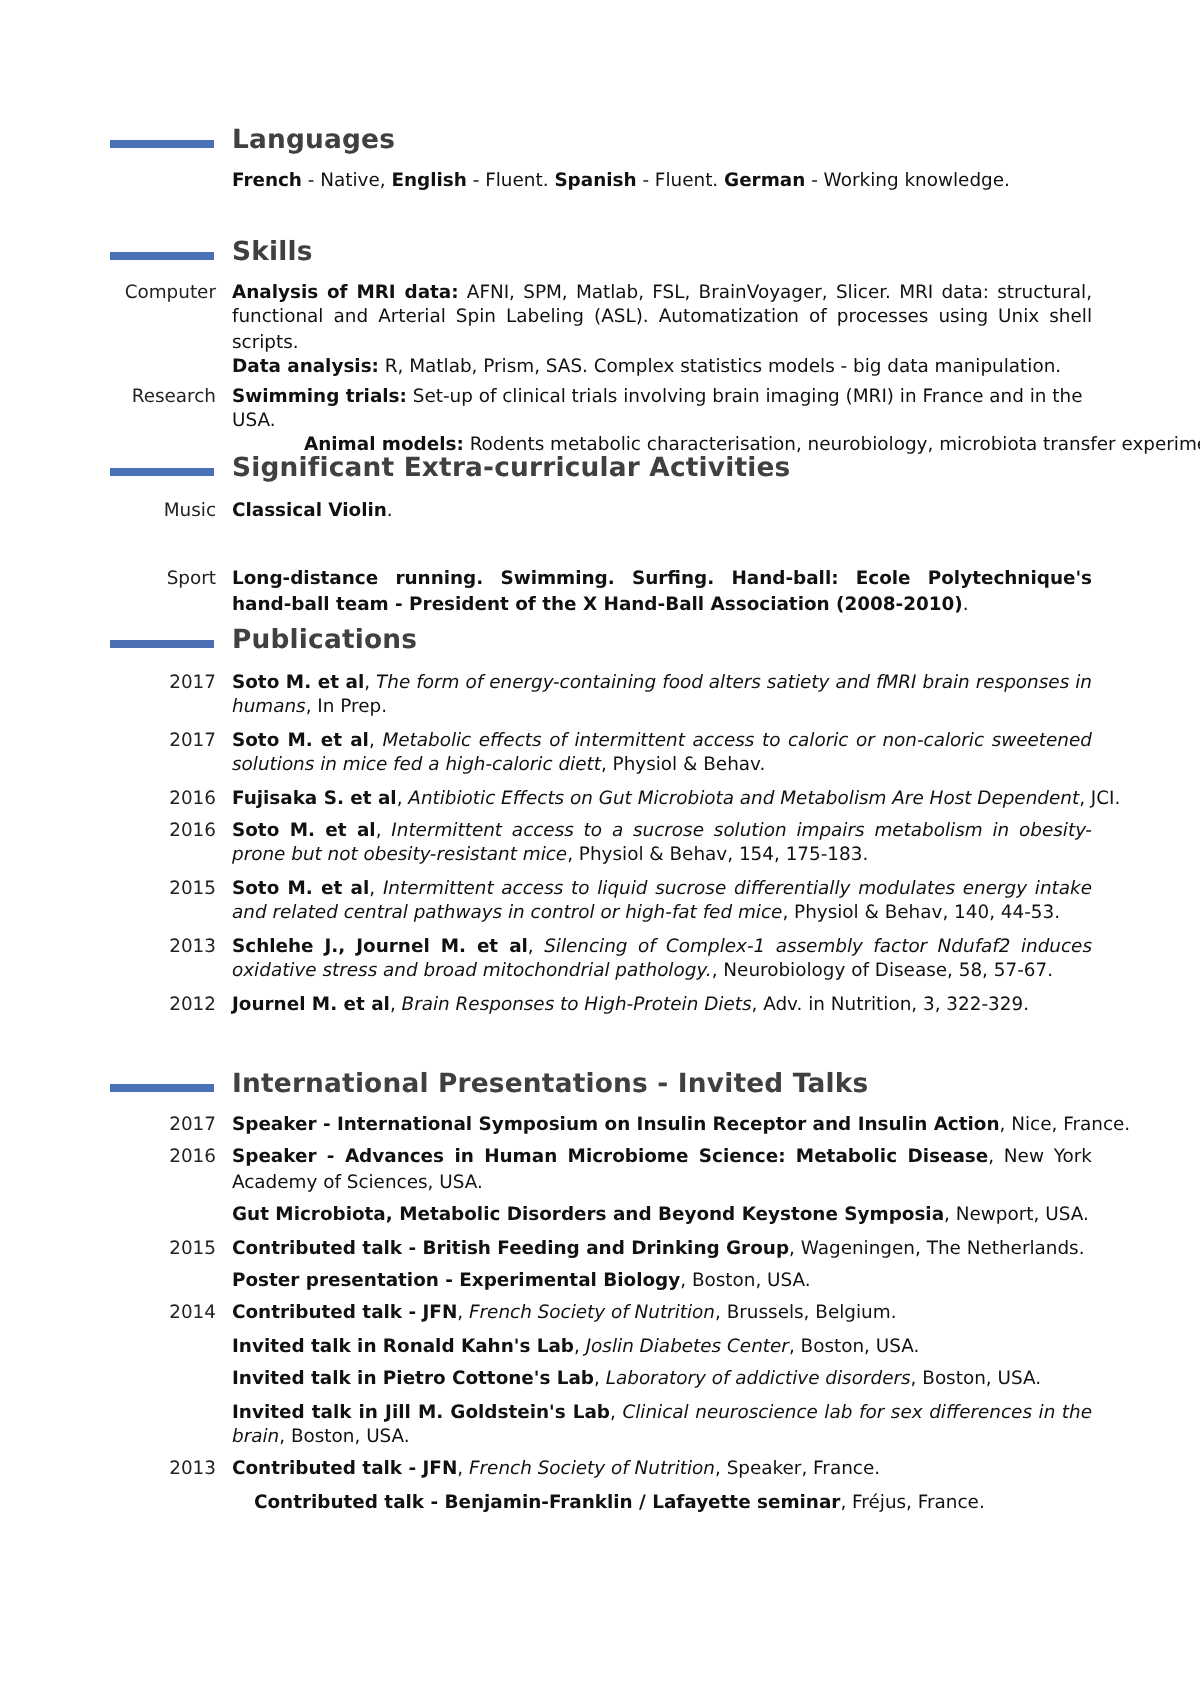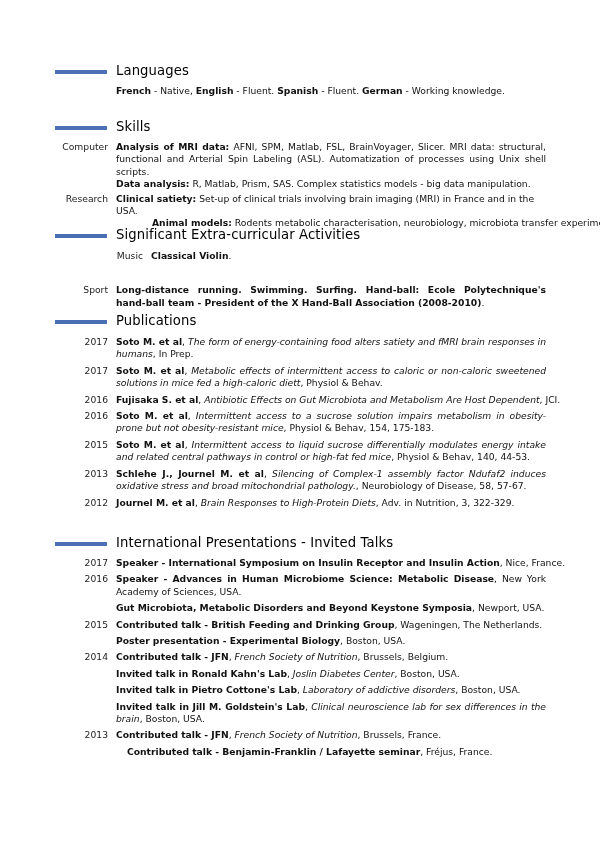--- a/index.html
+++ b/index.html
@@ -11,22 +11,23 @@
       line-height: 12.4px;
     }
     .section { position: absolute; left: 0; width: 600px; }
     .sec-head { position: relative; height: 18px; }
     .sec-bar {
       position: absolute; left: 55px; top: 7px; width: 52px; height: 4px;
       background: #4a6fb5;
     }
     .sec-title {
       position: absolute; left: 116px; top: 0px;
-      font-size: 13.2px; line-height: 16px; color: #000000;
+      font-size: 13.2px; line-height: 16px; color: #404040;
       letter-spacing: 0.1px;
+      font-weight: bold;
     }
     .row { position: relative; margin-top: 3px; }
     .row-label {
       position: absolute; left: 0; width: 108px; text-align: right; top: 0;
       color: #222;
     }
     .row-body {
       margin-left: 116px; width: 430px; text-align: justify;
     }
     .line { display: block; }
@@ -56,32 +57,32 @@
   <div class="row" style="margin-top:4px;">
     <div class="row-label">Computer</div>
     <div class="row-body">
       <span class="line"><b>Analysis of MRI data:</b><span> AFNI, SPM, Matlab, FSL, BrainVoyager, Slicer. MRI data: structural, functional and Arterial Spin Labeling (ASL). Automatization of processes using Unix shell scripts.</span></span>
       <span class="line"><b>Data analysis:</b><span> R, Matlab, Prism, SAS. Complex statistics models - big data manipulation.</span></span>
     </div>
   </div>
   <div class="row" style="margin-top:2px;">
     <div class="row-label">Research</div>
     <div class="row-body" style="text-align:left;">
-      <span class="line"><b>Clinical satiety:</b><span> Set-up of clinical trials involving brain imaging (MRI) in France and in the USA.</span></span>
+      <span class="line"><b>Swimming trials:</b><span> Set-up of clinical trials involving brain imaging (MRI) in France and in the USA.</span></span>
       <span class="line" style="white-space:nowrap;margin-left:36px;"><b>Animal models:</b><span> Rodents metabolic characterisation, neurobiology, microbiota transfer experiments</span></span>
     </div>
   </div>
 </div>
 
 <div class="section" style="top:227px;">
   <div class="sec-head">
     <div class="sec-bar"></div>
     <div class="sec-title">Significant Extra-curricular Activities</div>
   </div>
-  <div class="row" style="margin-top:5px;margin-left:35px;">
+  <div class="row" style="margin-top:5px;">
     <div class="row-label">Music</div>
     <div class="row-body"><b>Classical Violin</b><span>.</span></div>
   </div>
   <div class="row" style="margin-top:22px;">
     <div class="row-label">Sport</div>
     <div class="row-body"><b>Long-distance running. Swimming. Surfing. Hand-ball: Ecole Polytechnique's hand-ball team - President of the X Hand-Ball Association (2008-2010)</b><span>.</span></div>
   </div>
 </div>
 
 <div class="section" style="top:313px;">
@@ -157,19 +158,19 @@
   <div class="row" style="margin-top:4px;">
     <div class="row-label"></div>
     <div class="row-body"><b>Invited talk in Pietro Cottone's Lab</b>, <i>Laboratory of addictive disorders</i><span>, Boston, USA.</span></div>
   </div>
   <div class="row" style="margin-top:4px;">
     <div class="row-label"></div>
     <div class="row-body"><b>Invited talk in Jill M. Goldstein's Lab</b>, <i>Clinical neuroscience lab for sex differences in the brain</i><span>, Boston, USA.</span></div>
   </div>
   <div class="row" style="margin-top:4px;">
     <div class="row-label">2013</div>
-    <div class="row-body"><b>Contributed talk - JFN</b>, <i>French Society of Nutrition</i><span>, Brussels, France.</span></div>
+    <div class="row-body"><b>Contributed talk - JFN</b>, <i>French Society of Nutrition</i><span>, Speaker, France.</span></div>
   </div>
   <div class="row" style="margin-top:4px;margin-left:11px;">
     <div class="row-label"></div>
     <div class="row-body"><b>Contributed talk - Benjamin-Franklin / Lafayette seminar</b><span>, Fréjus, France.</span></div>
   </div>
 </div>
 
 </body></html>

